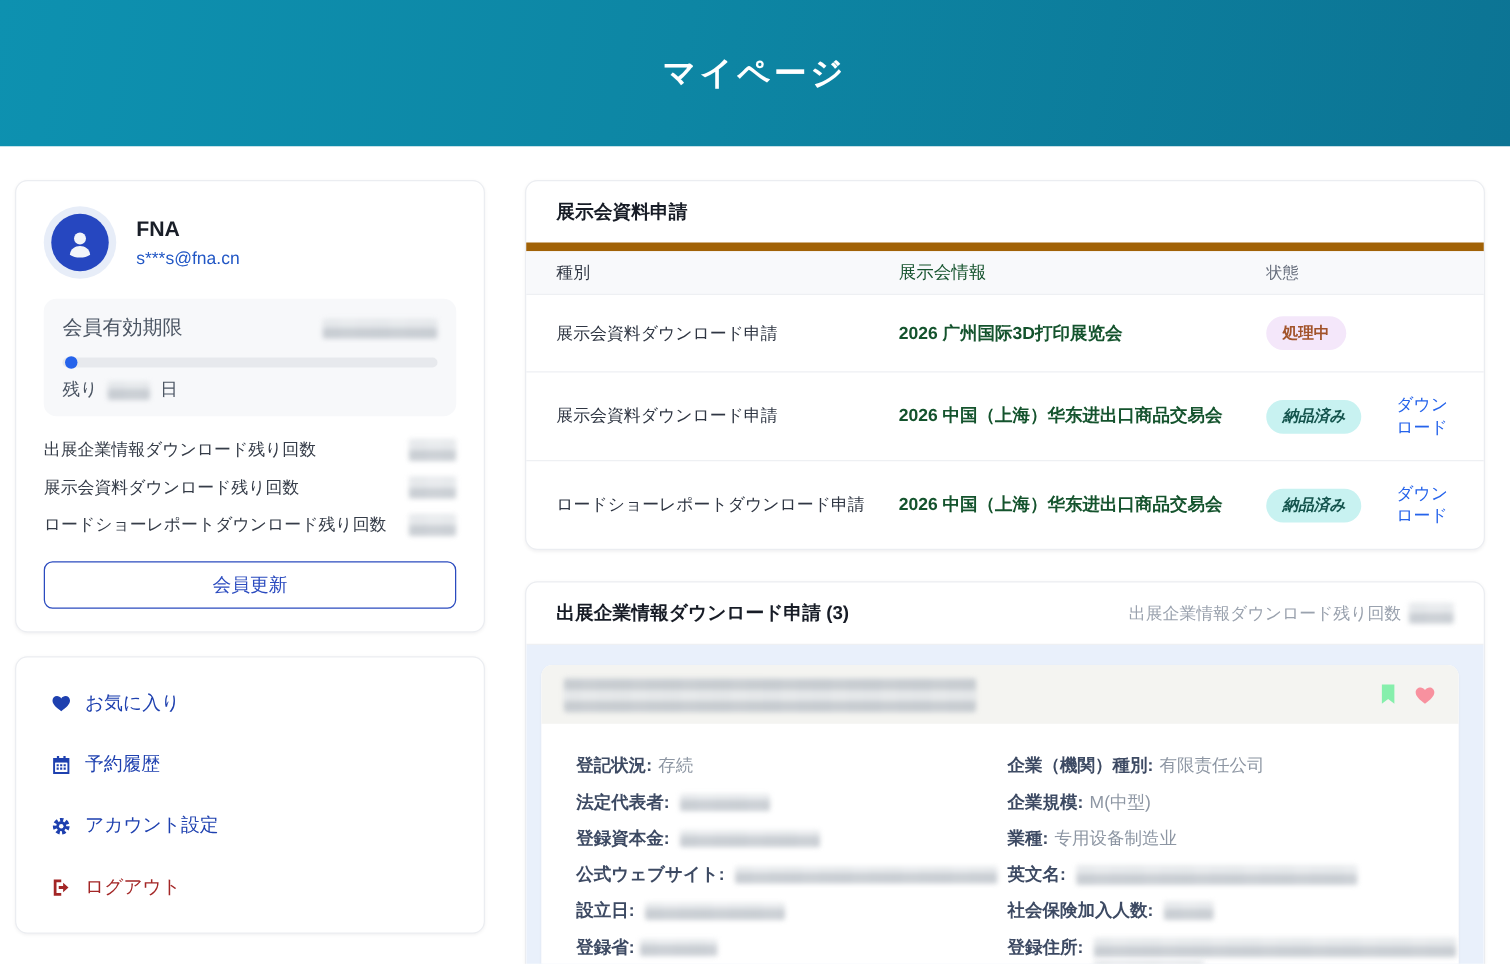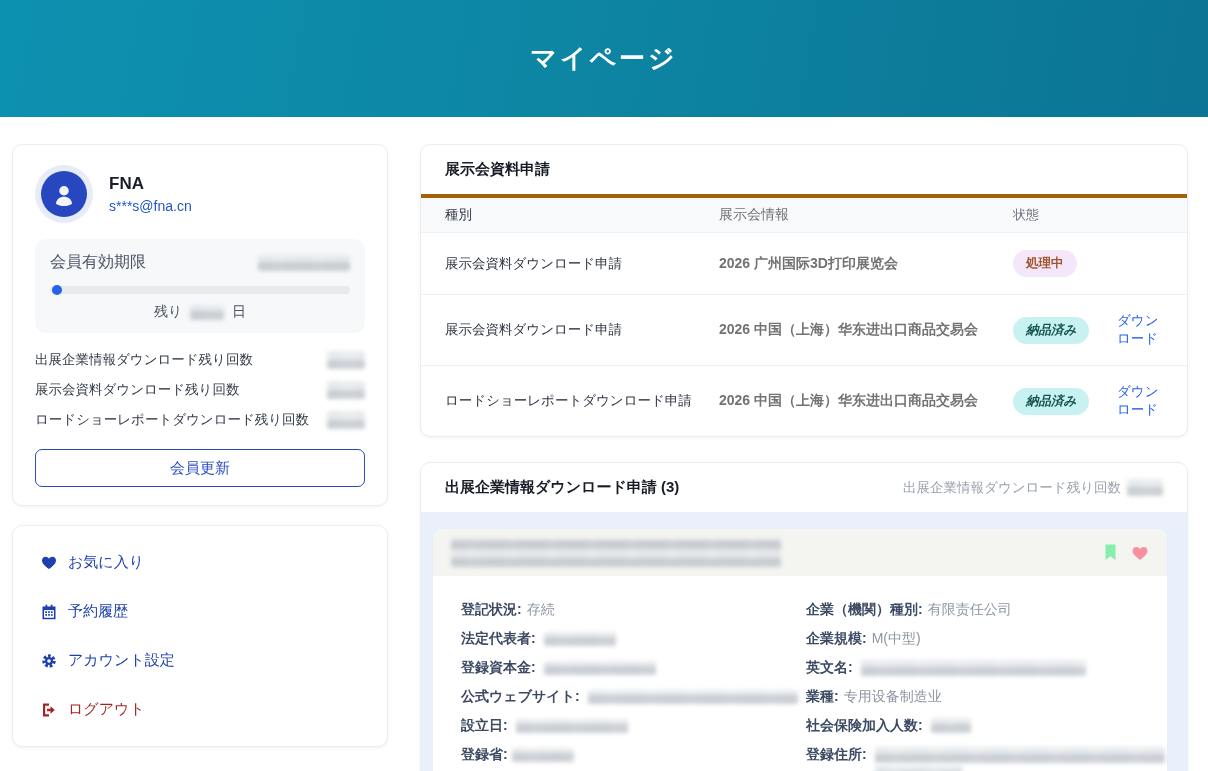--- a/index.html
+++ b/index.html
@@ -34,45 +34,45 @@
     display:flex; align-items:center; justify-content:center; }
   .profile-name { font-size:17px; font-weight:bold; color:#191e28; }
   .profile-email { font-size:14px; color:#2257c5; margin-top:4px; }
 
   .membership-box { margin-top:16px; background:#f7f8fa; border-radius:10px; padding:13px 15px 12px 15px; }
   .membership-row1 { display:flex; justify-content:space-between; align-items:center; }
   .membership-label { font-size:16px; color:#4b5563; }
   .progress-track { position:relative; margin-top:13px; height:8px; background:#e7e9ed; border-radius:5px; }
   .progress-dot { position:absolute; left:2px; top:-1px; width:10px; height:10px; border-radius:50%;
     background:#2563eb; }
-  .remaining-row { margin-top:9px; text-align:center; font-size:14px; color:#4b5563; }
+  .remaining-row { margin-top:9px; text-align:left; font-size:14px; color:#4b5563; }
 
   .stats { margin-top:18px; }
   .stat-row { display:flex; justify-content:space-between; align-items:center; margin-bottom:12px; }
   .stat-label { font-size:13.5px; color:#353c48; }
 
   .renew-btn { margin-top:8px; width:100%; height:38px; background:#fff; border:1px solid #2b4bbf;
     border-radius:7px; color:#2b4bbf; font-size:15px; cursor:pointer;
     font-family:"Liberation Sans","DejaVu Sans",sans-serif; }
 
   
   .menu-card { padding:27px 28px; display:flex; flex-direction:column; gap:30px; }
   .menu-item { display:flex; align-items:center; gap:11px; font-size:15px; color:#1e40af; cursor:pointer; }
   .menu-item.logout { color:#a32626; }
   .menu-item svg { flex:0 0 auto; }
 
   
   .table-title { padding:15px 24px; font-size:15px; font-weight:bold; color:#171c26;
-    border-bottom:4px solid #a16207; }
+    border-bottom:7px solid #a16207; }
   .thead { display:flex; align-items:center; background:#f8f9fb; padding:8px 24px;
     font-size:13px; color:#6b7280; }
   .trow { display:flex; align-items:center; padding:17px 24px; border-top:1px solid #eef0f3; }
   .trow:first-of-type { border-top:none; }
   .col-type { width:274px; padding-right:12px; font-size:13.5px; color:#2f3643; }
-  .col-exh  { width:294px; padding-right:12px; font-size:14px; font-weight:bold; color:#737373; }
+  .col-exh  { width:294px; padding-right:12px; font-size:14px; font-weight:bold; color:#14532d; }
   .col-status { width:104px; }
   .col-action { flex:1; font-size:13.5px; }
   .badge { display:inline-block; padding:5px 13px; border-radius:999px; font-size:12.5px; font-weight:600; }
   .badge.processing { background:#f4e7fa; color:#a2542b; }
   .badge.delivered  { background:#c8f2f1; color:#14544d;font-style:italic; }
   .dl-link { color:#2563eb; cursor:pointer; text-decoration:none; }
 
   
   .dl-head { display:flex; justify-content:space-between; align-items:center; padding:15px 24px;
     border-bottom:1px solid #eef0f3; }
@@ -287,26 +287,26 @@
             <div class="fields-col right">
               <div class="field-row">
                 <span class="field-label">企業（機関）種別:</span>
                 <span class="field-value">有限责任公司</span>
               </div>
               <div class="field-row">
                 <span class="field-label">企業規模:</span>
                 <span class="field-value">M(中型)</span>
               </div>
               <div class="field-row">
+                <span class="field-label">業種:</span>
+                <span class="field-value">专用设备制造业</span>
+              </div>
+              <div class="field-row">
                 <span class="field-label">英文名:</span>
                 <span class="redact" style="width:225px;height:16px;"></span>
-              </div>
-              <div class="field-row">
-                <span class="field-label">業種:</span>
-                <span class="field-value">专用设备制造业</span>
               </div>
               <div class="field-row">
                 <span class="field-label">社会保険加入人数:</span>
                 <span class="redact" style="width:40px;height:15px;"></span>
               </div>
               <div class="field-row" style="align-items:flex-start;height:auto;">
                 <span class="field-label" style="line-height:29px;">登録住所:</span>
                 <span class="addr-wrap">
                   <span class="redact" style="width:290px;height:16px;margin:7px 0 0 8px;"></span>
                   <span class="redact addr-line2" style="width:88px;height:16px;margin-left:8px;"></span>

